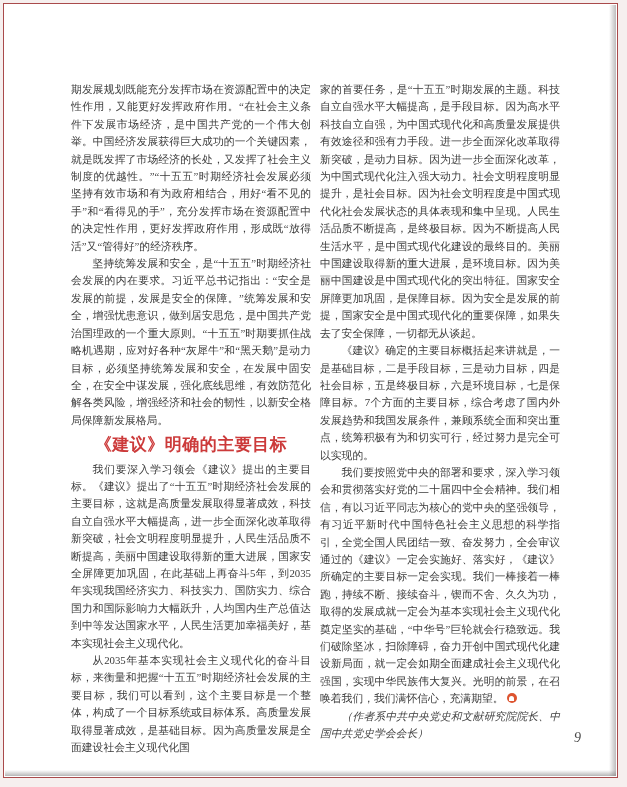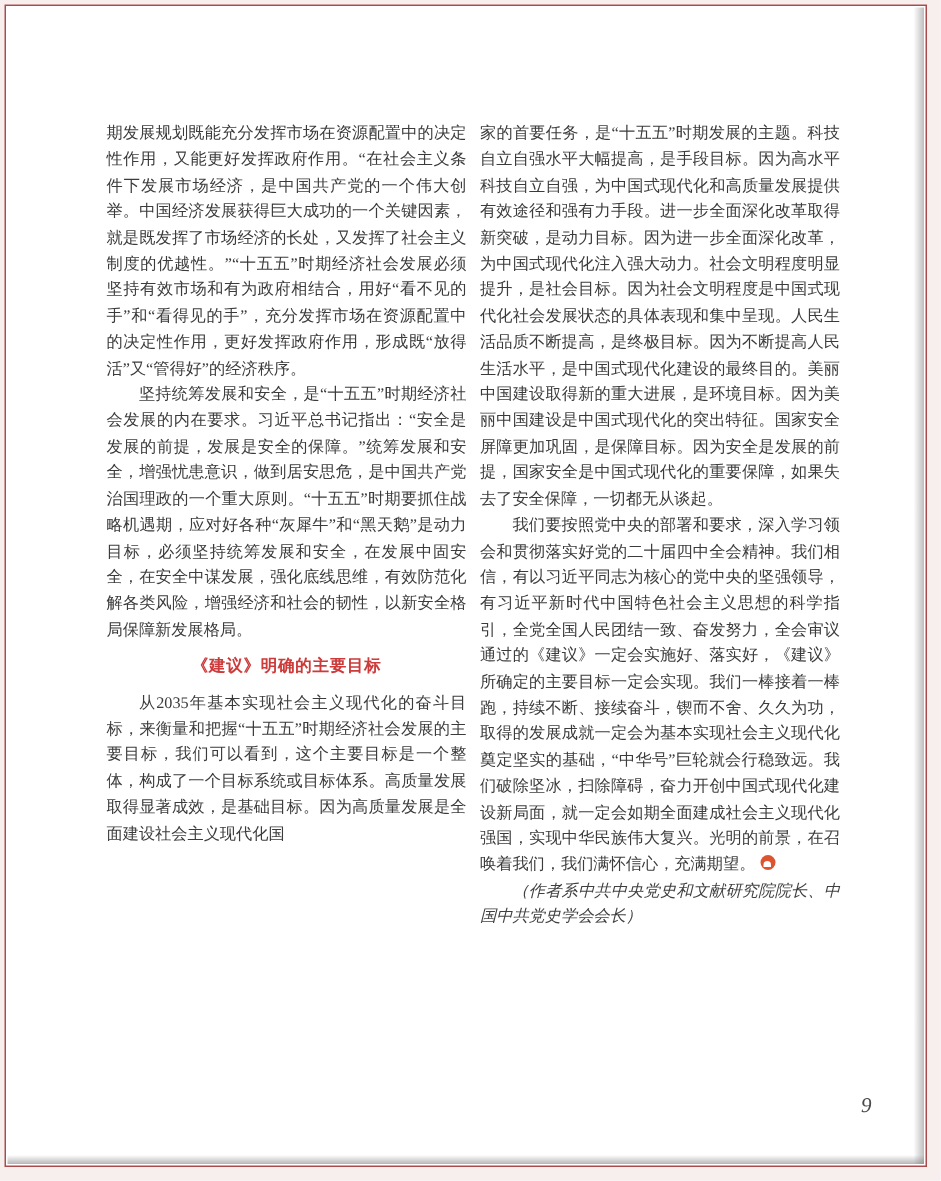--- a/index.html
+++ b/index.html
@@ -55,21 +55,21 @@
     line-height: 17.4px;
     text-align: justify;
   }
   .column p { margin: 0; }
   .col-left  { left: 71px; }
   .col-right { left: 320px; }
   .indent { text-indent: 2em; }
   .section-heading {
     color: #cc3a3a;
     font-weight: bold;
-    font-size: 11px;
+    font-size: 17px;
     text-align: center;
     text-indent: 0;
     margin: 7px 0 7px 0 !important;
     letter-spacing: 0.5px;
   }
   .author-note {
     font-style: italic;
     color: #3f3f3f;
   }
   .end-mark {
@@ -106,25 +106,27 @@
 
 <div class="page-wrap">
   <div class="page-frame"></div>
   <div class="scan-shadow-right"></div>
   <div class="scan-shadow-bottom"></div>
 
   <div class="column col-left">
     <p>期发展规划既能充分发挥市场在资源配置中的决定性作用，又能更好发挥政府作用。“在社会主义条件下发展市场经济，是中国共产党的一个伟大创举。中国经济发展获得巨大成功的一个关键因素，就是既发挥了市场经济的长处，又发挥了社会主义制度的优越性。”“十五五”时期经济社会发展必须坚持有效市场和有为政府相结合，用好“看不见的手”和“看得见的手”，充分发挥市场在资源配置中的决定性作用，更好发挥政府作用，形成既“放得活”又“管得好”的经济秩序。</p>
     <p class="indent">坚持统筹发展和安全，是“十五五”时期经济社会发展的内在要求。习近平总书记指出：“安全是发展的前提，发展是安全的保障。”统筹发展和安全，增强忧患意识，做到居安思危，是中国共产党治国理政的一个重大原则。“十五五”时期要抓住战略机遇期，应对好各种“灰犀牛”和“黑天鹅”是动力目标，必须坚持统筹发展和安全，在发展中固安全，在安全中谋发展，强化底线思维，有效防范化解各类风险，增强经济和社会的韧性，以新安全格局保障新发展格局。</p>
     <p class="section-heading">《建议》明确的主要目标</p>
+    <p class="indent">我们要深入学习领会《建议》提出的主要目标。《建议》提出了“十五五”时期经济社会发展的主要目标，这就是高质量发展取得显著成效，科技自立自强水平大幅提高，进一步全面深化改革取得新突破，社会文明程度明显提升，人民生活品质不断提高，美丽中国建设取得新的重大进展，国家安全屏障更加巩固，在此基础上再奋斗5年，到2035年实现我国经济实力、科技实力、国防实力、综合国力和国际影响力大幅跃升，人均国内生产总值达到中等发达国家水平，人民生活更加幸福美好，基本实现社会主义现代化。</p>
     <p class="indent">从2035年基本实现社会主义现代化的奋斗目标，来衡量和把握“十五五”时期经济社会发展的主要目标，我们可以看到，这个主要目标是一个整体，构成了一个目标系统或目标体系。高质量发展取得显著成效，是基础目标。因为高质量发展是全面建设社会主义现代化国</p>
   </div>
 
   <div class="column col-right">
     <p>家的首要任务，是“十五五”时期发展的主题。科技自立自强水平大幅提高，是手段目标。因为高水平科技自立自强，为中国式现代化和高质量发展提供有效途径和强有力手段。进一步全面深化改革取得新突破，是动力目标。因为进一步全面深化改革，为中国式现代化注入强大动力。社会文明程度明显提升，是社会目标。因为社会文明程度是中国式现代化社会发展状态的具体表现和集中呈现。人民生活品质不断提高，是终极目标。因为不断提高人民生活水平，是中国式现代化建设的最终目的。美丽中国建设取得新的重大进展，是环境目标。因为美丽中国建设是中国式现代化的突出特征。国家安全屏障更加巩固，是保障目标。因为安全是发展的前提，国家安全是中国式现代化的重要保障，如果失去了安全保障，一切都无从谈起。</p>
+    <p class="indent">《建议》确定的主要目标概括起来讲就是，一是基础目标，二是手段目标，三是动力目标，四是社会目标，五是终极目标，六是环境目标，七是保障目标。7个方面的主要目标，综合考虑了国内外发展趋势和我国发展条件，兼顾系统全面和突出重点，统筹积极有为和切实可行，经过努力是完全可以实现的。</p>
     <p class="indent">
       <span>我们要按照党中央的部署和要求，深入学习领会和贯彻落实好党的二十届四中全会精神。我们相信，有以习近平同志为核心的党中央的坚强领导，有习近平新时代中国特色社会主义思想的科学指引，全党全国人民团结一致、奋发努力，全会审议通过的《建议》一定会实施好、落实好，《建议》所确定的主要目标一定会实现。我们一棒接着一棒跑，持续不断、接续奋斗，锲而不舍、久久为功，取得的发展成就一定会为基本实现社会主义现代化奠定坚实的基础，“中华号”巨轮就会行稳致远。我们破除坚冰，扫除障碍，奋力开创中国式现代化建设新局面，就一定会如期全面建成社会主义现代化强国，实现中华民族伟大复兴。光明的前景，在召唤着我们，我们满怀信心，充满期望。</span><span class="end-mark"></span>
     </p>
     <p class="indent author-note">（作者系中共中央党史和文献研究院院长、中国中共党史学会会长）</p>
   </div>
 
   <div class="page-number">9</div>
 </div>
 
 </body></html>

